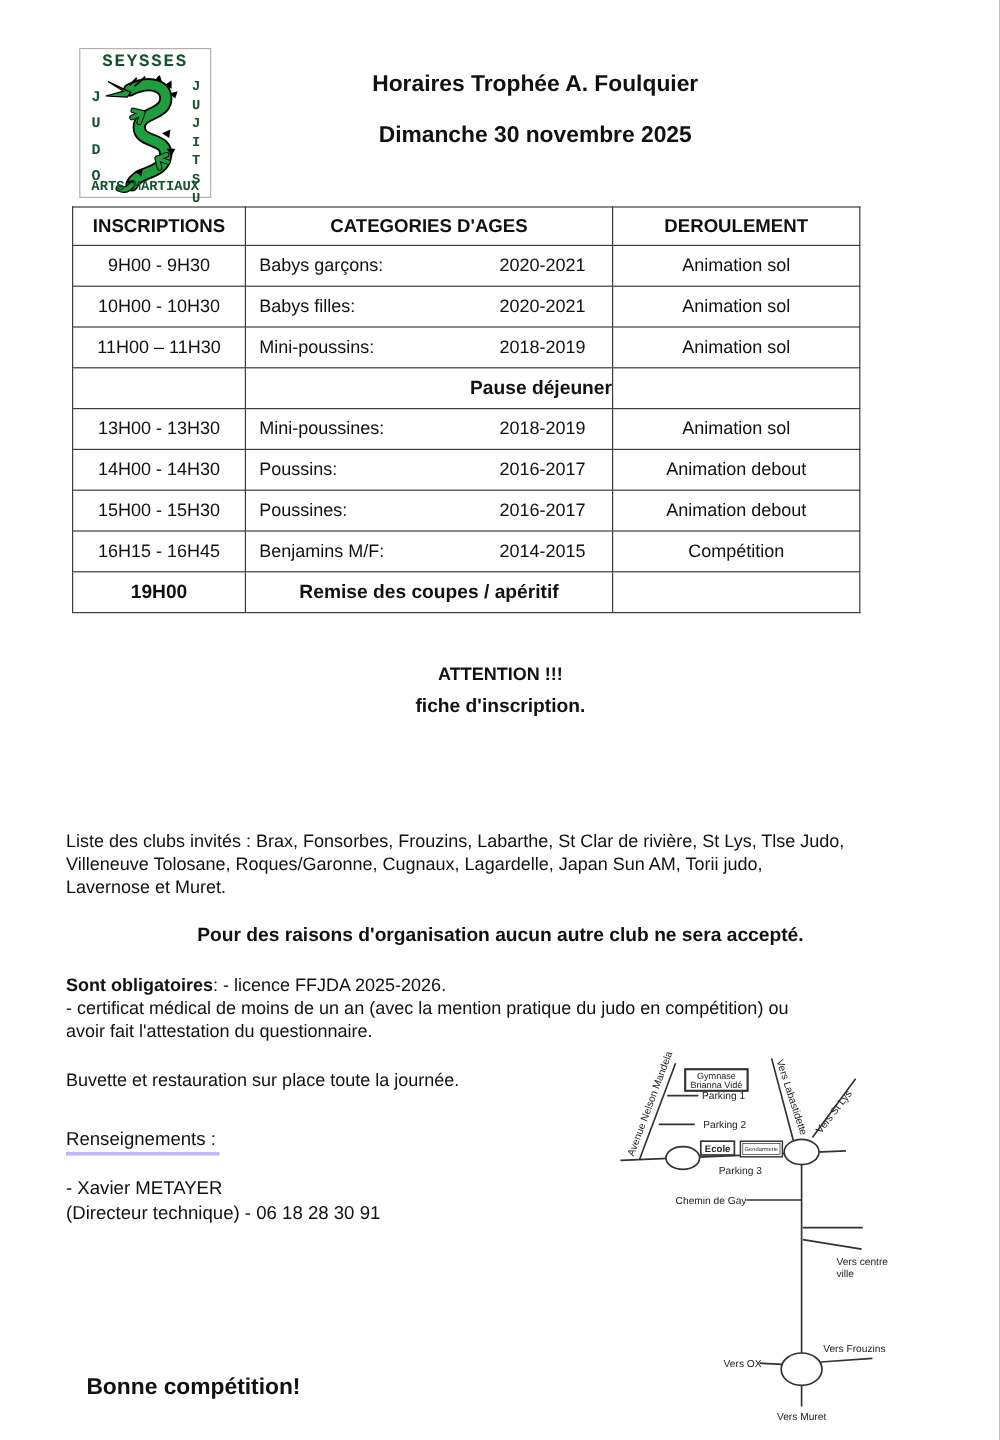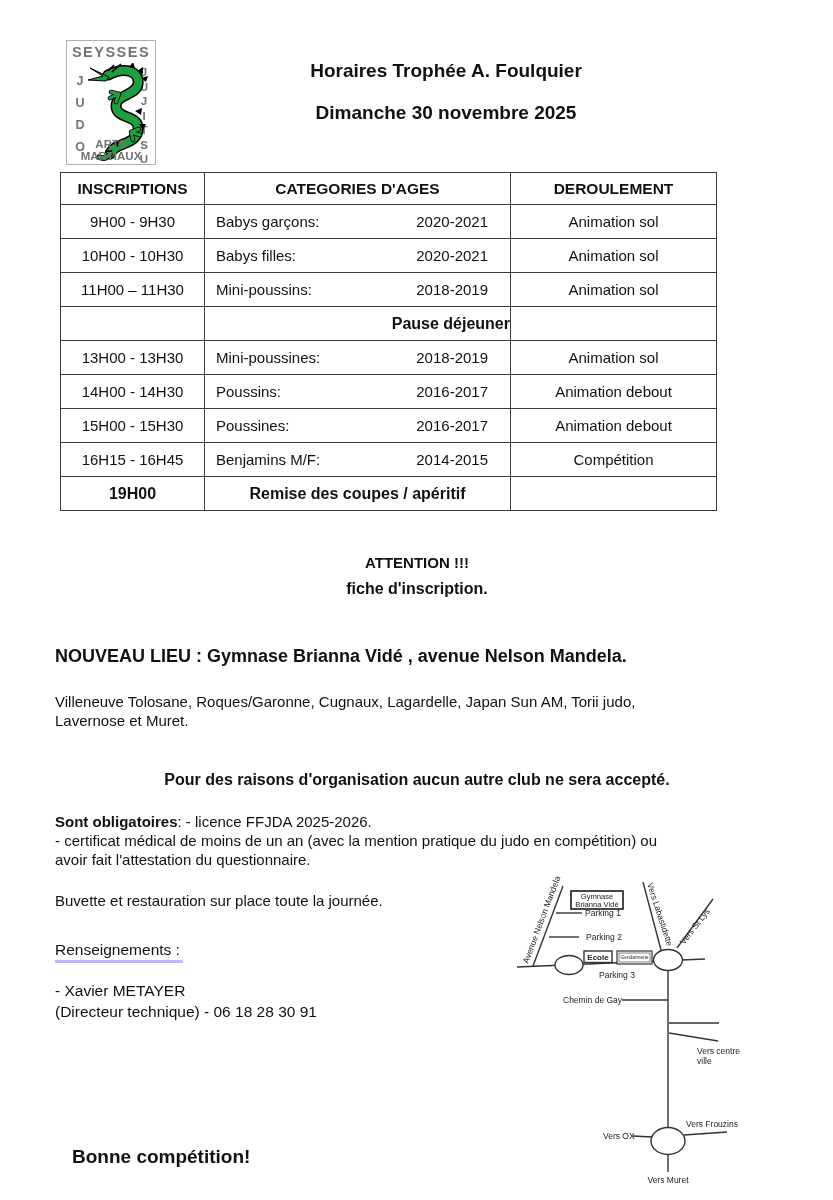--- a/index.html
+++ b/index.html
@@ -4,23 +4,23 @@
 <style>
   html,body{margin:0;padding:0;background:#888;}
   .page{
     position:relative;width:833px;height:1200px;margin:0 auto;
     background:#ffffff;overflow:hidden;
     font-family:"Liberation Sans","DejaVu Sans",sans-serif;
     color:#111;
   }
   
   .logo{
-    position:absolute;left:66px;top:40px;width:90px;height:125px;
+    position:absolute;left:66px;top:40px;width:110px;height:125px;
     border:1px solid #b0b0b0;background:#fff;box-sizing:border-box;
-    font-family:Liberation Sans, sans-serif;font-weight:bold;color:#737373;
+    font-family:Liberation Mono, monospace;font-weight:bold;color:#14532d;
   }
   .logo-top{position:absolute;top:3px;left:0;width:100%;text-align:center;font-size:14.5px;letter-spacing:1.5px;}
   .logo-bottom{position:absolute;bottom:2px;left:0;width:100%;text-align:center;font-size:11.5px;letter-spacing:0;}
   .logo-left{position:absolute;left:6px;top:33px;writing-mode:vertical-rl;text-orientation:upright;letter-spacing:8px;font-size:12.5px;}
   .logo-right{position:absolute;right:5px;top:25px;writing-mode:vertical-rl;text-orientation:upright;letter-spacing:2.5px;font-size:11.5px;}
   .dragon{position:absolute;left:12px;top:22px;}
   
   .titles{position:absolute;left:170px;top:60px;width:552px;text-align:center;font-weight:bold;font-size:19px;}
   .titles .t2{margin-top:20px;}
   
@@ -189,23 +189,23 @@
   </tbody>
     </table>
 
   <div class="center-block" style="top:550px">
     <div class="attention-title">ATTENTION !!!</div>
     <div class="attention-body">
       <div class="line">fiche d'inscription.</div>
     </div>
   </div>
 
-  <div class="lieu">NOUVEAU LIEU : Gymnase Brianna Vidé , avenue Nelson Mandela.</div>
 
   <div class="clubs">
+    <div class="line">Liste des clubs invités : Brax, Fonsorbes, Frouzins, Labarthe, St Clar de rivière, St Lys, Tlse Judo,</div>
     <div class="line">Villeneuve Tolosane, Roques/Garonne, Cugnaux, Lagardelle, Japan Sun AM, Torii judo,</div>
     <div class="line">Lavernose et Muret.</div>
   </div>
 
   <div class="org-note">Pour des raisons d'organisation aucun autre club ne sera accepté.</div>
 
   <div class="reqs">
     <div class="line"><b>Sont obligatoires</b><span>: - licence FFJDA 2025-2026.</span></div>
     <div class="line">- certificat médical de moins de un an (avec la mention pratique du judo en compétition) ou</div>
     <div class="line">avoir fait l'attestation du questionnaire.</div>

